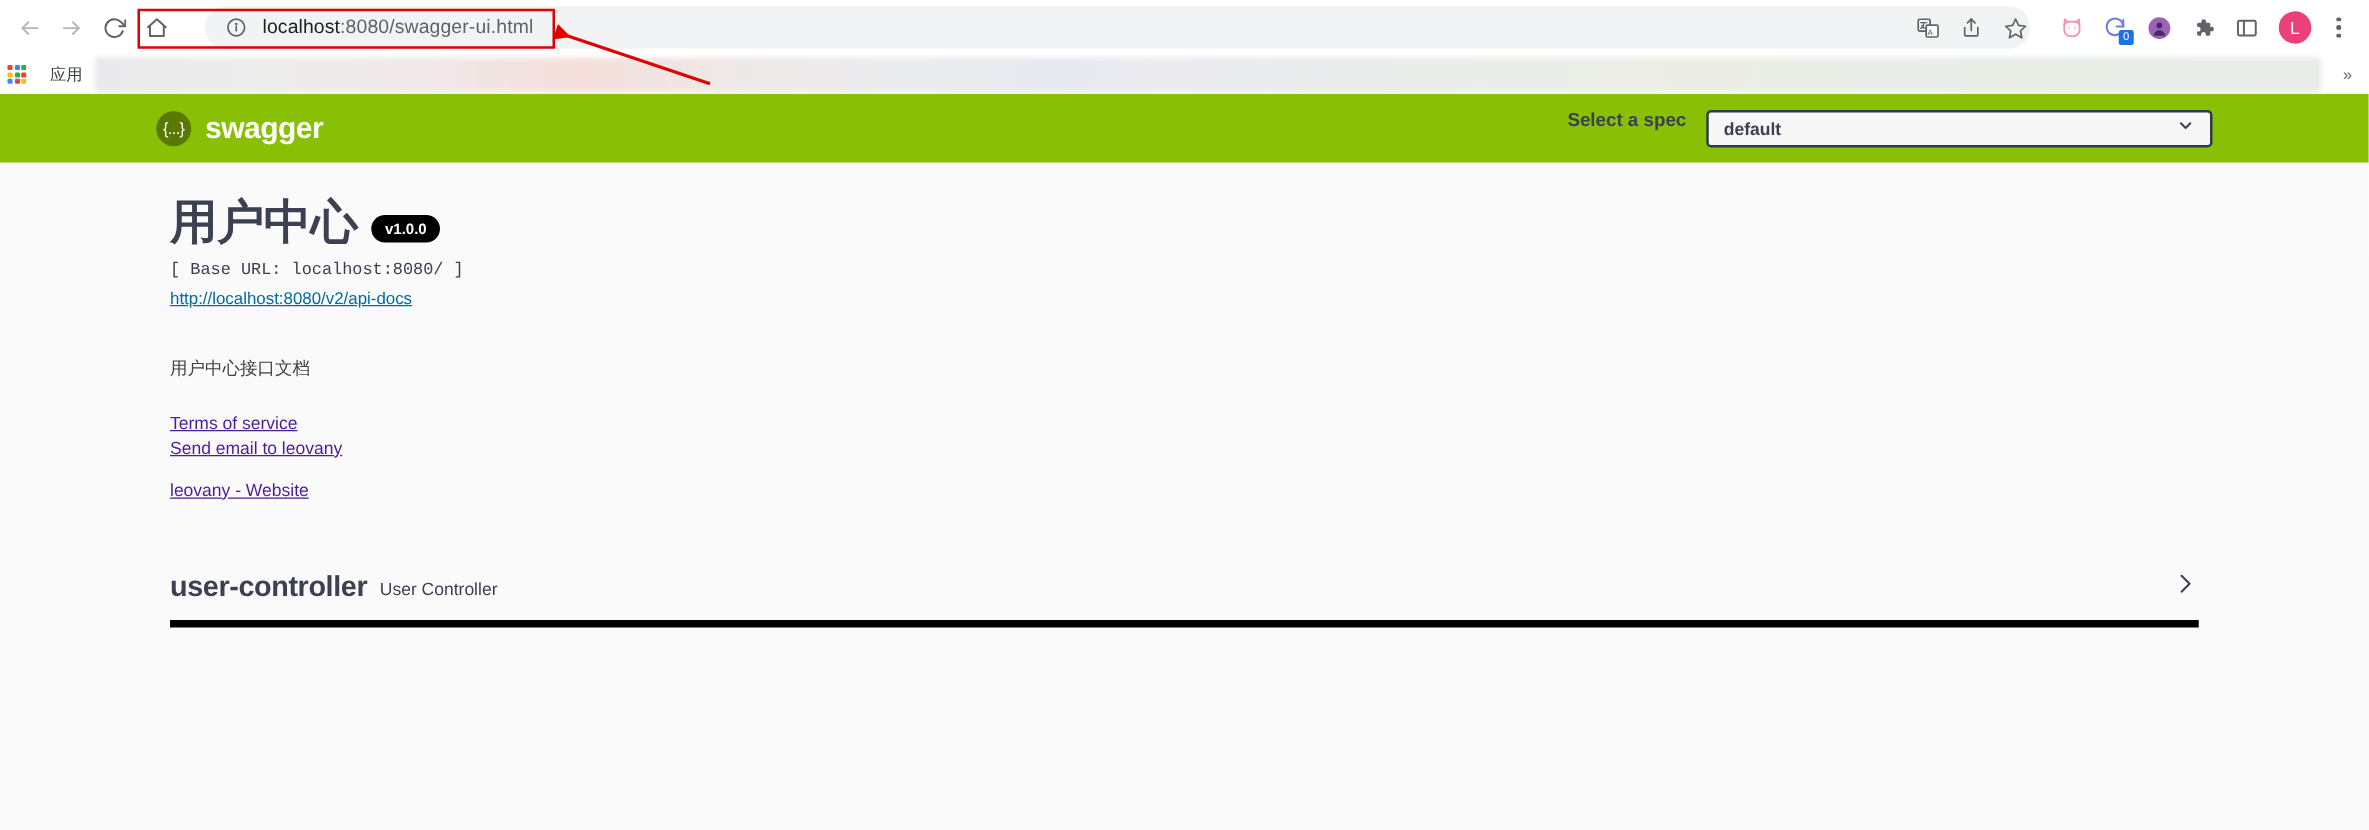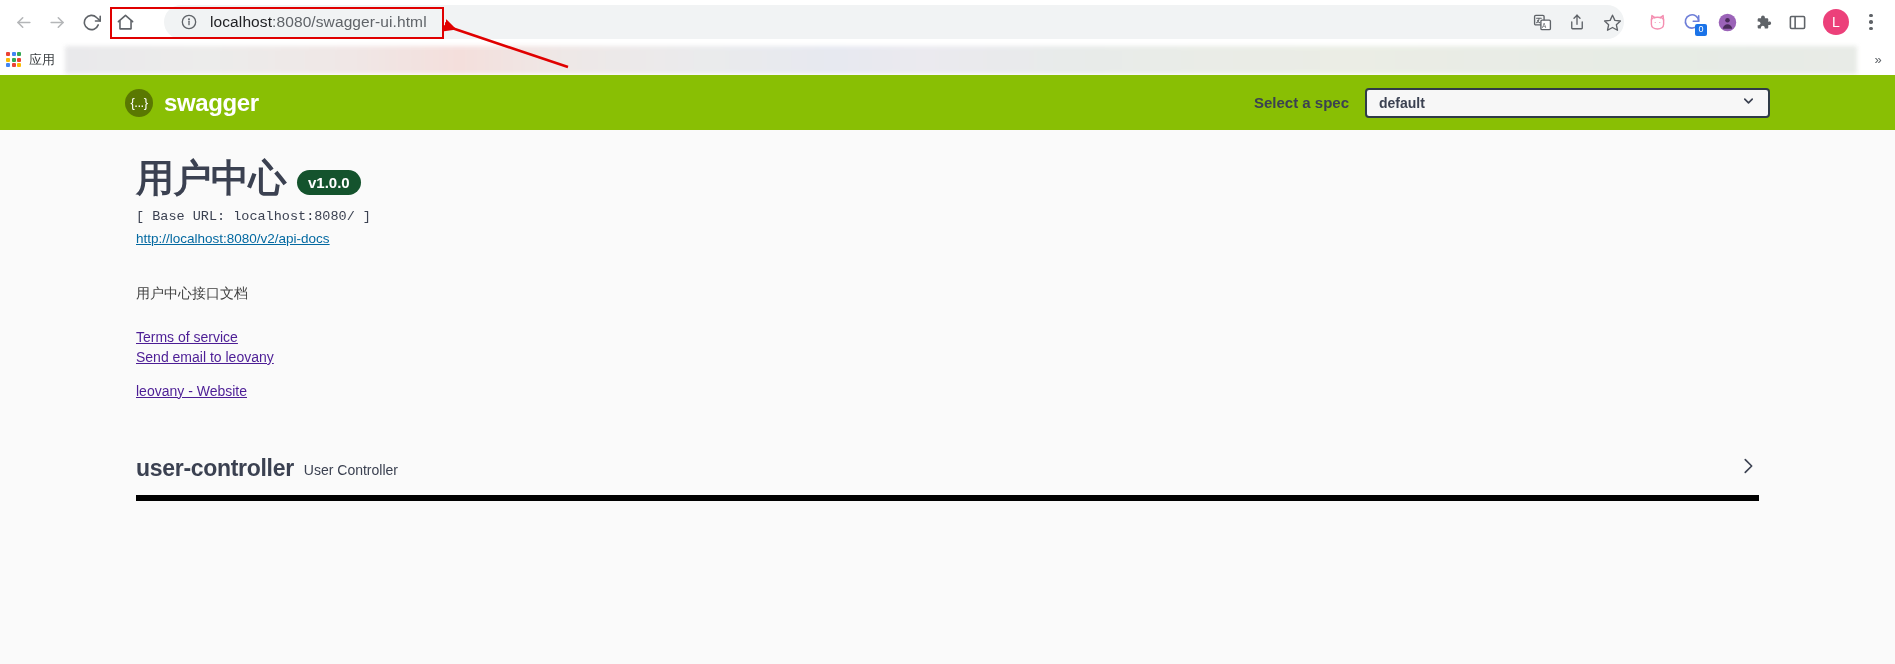--- a/index.html
+++ b/index.html
@@ -96,21 +96,21 @@
   #menu-dots { display:flex; flex-direction:column; gap:3px; align-items:center; }
   #menu-dots i { width:3.5px; height:3.5px; border-radius:50%; background:#5f6368; display:block; }
 
   
   #bookmarks-bar {
     position: absolute; left: 0; top: 44px;
     width: 1895px; height: 31px;
     background: #ffffff;
     display: flex; align-items: center;
   }
-  #apps-shortcut { display:flex; align-items:center; gap:8px; padding-left:6px; flex:none; }
+  #apps-shortcut { display:flex; align-items:center; gap:19px; padding-left:6px; flex:none; }
   #apps-grid { width: 15px; height: 15px; display:grid; grid-template-columns: repeat(3,1fr); grid-template-rows: repeat(3,1fr); gap: 1.5px; }
   #apps-grid span { display:block; border-radius:1px; }
   #apps-label { font-size: 13px; color: #3c4043; font-family: "Liberation Sans", sans-serif; }
   #bookmarks-blur {
     flex: 1 1 auto;
     height: 28px;
     margin-left: 10px;
     margin-right: 4px;
     background:
       linear-gradient(90deg,
@@ -185,21 +185,21 @@
   }
   #swagger-wordmark {
     color: #ffffff;
     font-size: 24px;
     font-weight: bold;
     letter-spacing: -0.4px;
     font-family: "Liberation Sans", sans-serif;
   }
   #spec-selector-wrap {
     margin-left: auto;
-    display: flex; align-items: center; gap: 16px;
+    display: flex; align-items: flex-start; gap: 16px;
     flex: none;
   }
   #spec-label {
     color: #3b4151;
     font-size: 15px;
     font-weight: bold;
     font-family: "Liberation Sans", sans-serif;
   }
   #spec-select {
     width: 405px; height: 30px;
@@ -222,23 +222,23 @@
   #api-title-row { display: flex; align-items: center; gap: 11px; }
   #api-title {
     font-size: 38px;
     font-weight: bold;
     color: #3b4151;
     font-family: "Liberation Sans", sans-serif;
     line-height: 1.1;
     letter-spacing: -0.5px;
   }
   #api-version-badge {
-    background: #14532d;
+    background: #000000;
     color: #ffffff;
-    font-size: 15px;
+    font-size: 12px;
     font-weight: bold;
     border-radius: 57px;
     padding: 4px 11px;
     font-family: "Liberation Sans", sans-serif;
     position: relative;
     top: 4px;
   }
   #base-url {
     margin-top: 9px;
     font-size: 13.5px;

